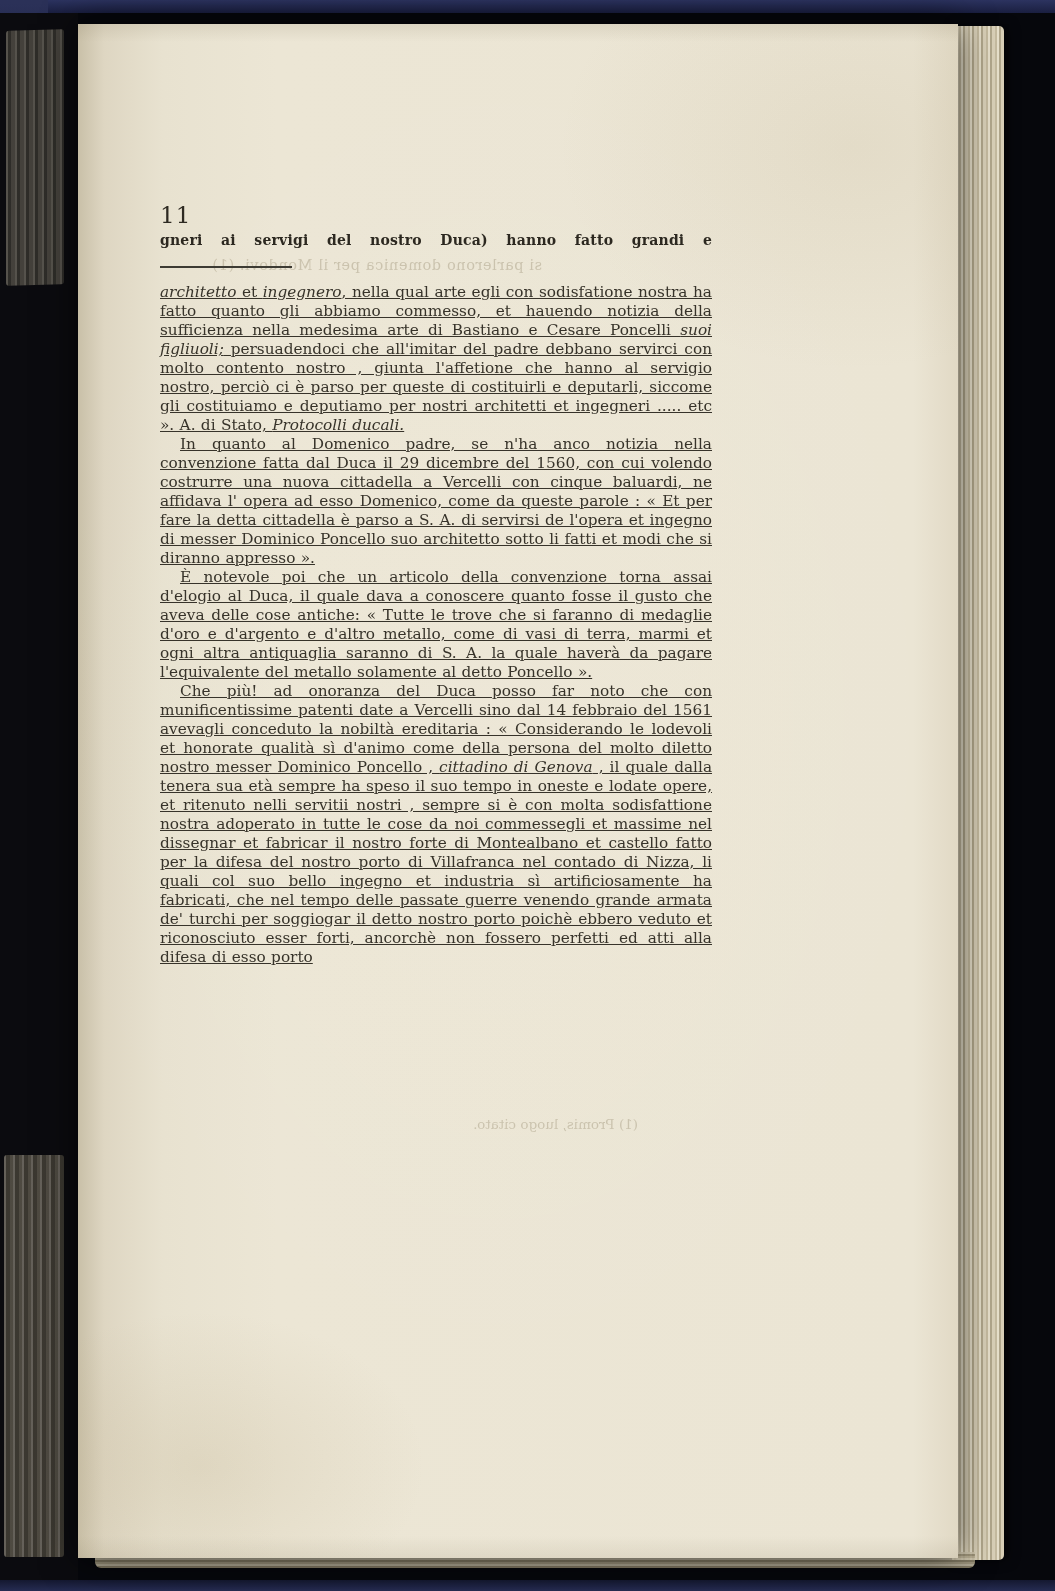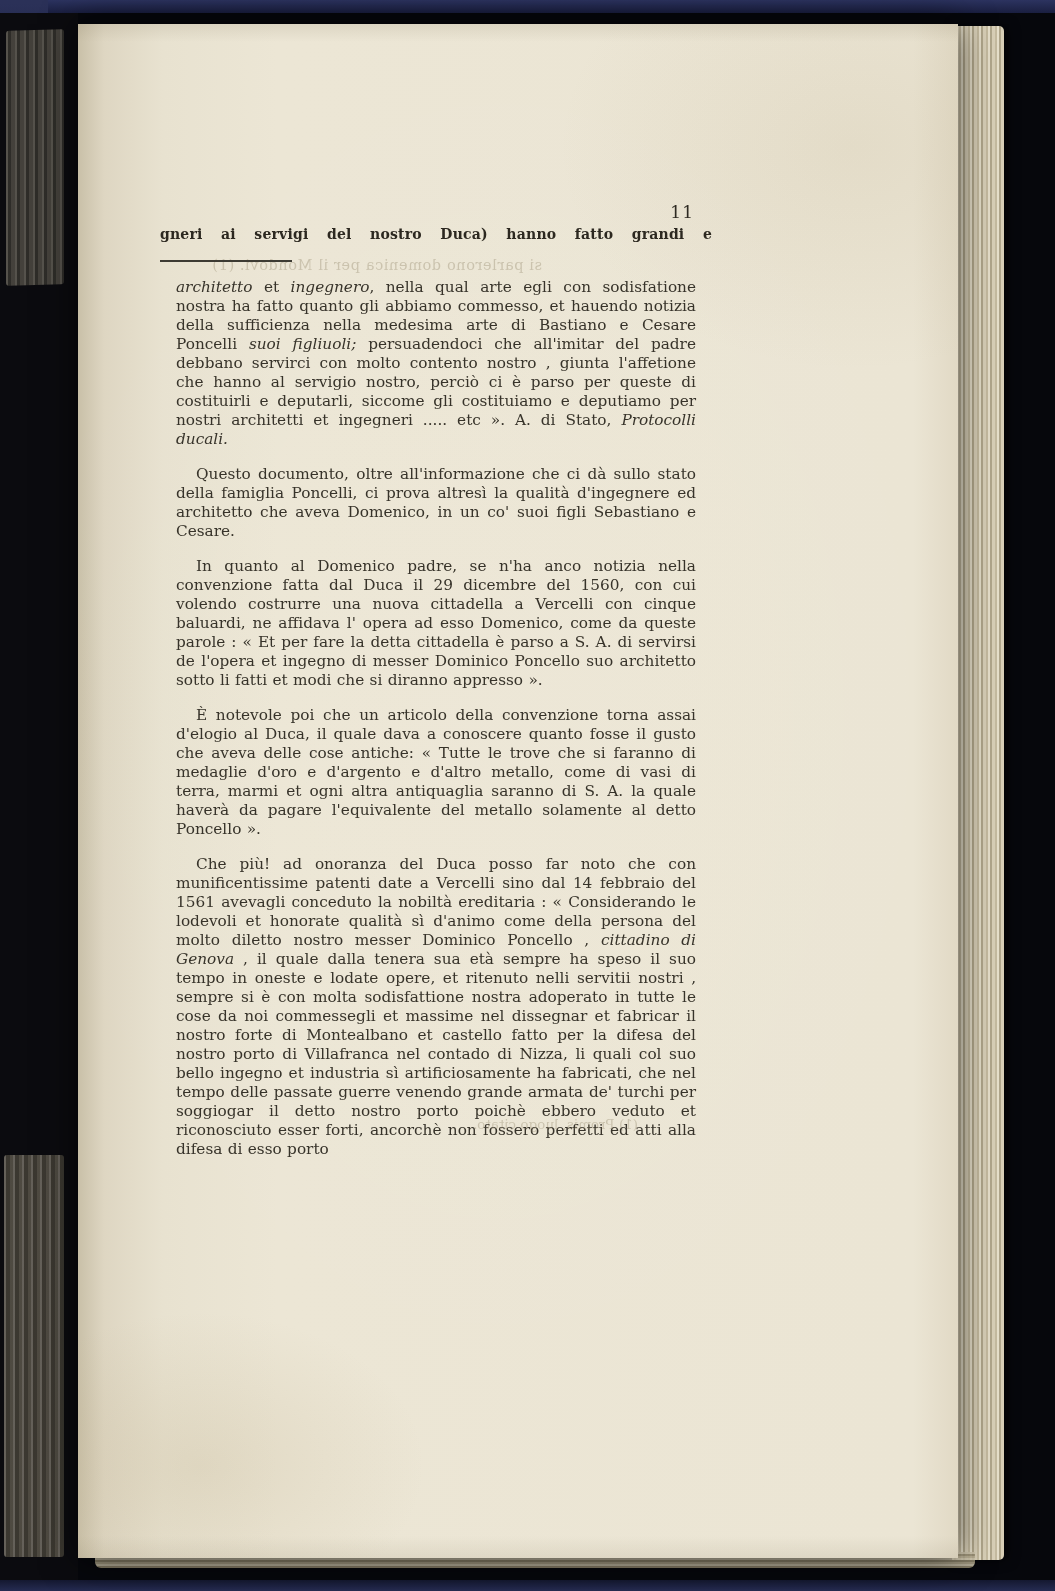--- a/index.html
+++ b/index.html
@@ -57,40 +57,40 @@
       radial-gradient(ellipse 420px 320px at 88% 8%, rgba(170,152,112,.12), transparent 70%),
       radial-gradient(ellipse 600px 900px at 48% 45%, rgba(255,255,248,.06), transparent 85%),
       linear-gradient(90deg,#c9c0a8 0px,#ded6c2 26px,#e8e2d0 85px,#ece6d5 200px,#ebe5d4 calc(100% - 45px),#e1d9c5 100%);
     box-shadow: 0 0 34px rgba(0,0,0,.65);
   }
   .text-col {
     position:absolute; left:82px; top:178px; width:552px;
     color:#36322a;
   }
   .page-number {
-    text-align:right; padding-right:18px;
-    font-size:17px; letter-spacing:1px; color:#2e2a22;
+    padding-right:18px;
+    font-size:23px; letter-spacing:1px; color:#2e2a22;
   }
   .header-line {
     margin-top:4px;
     font-size:14px; font-weight:600; color:#2c2820;
     text-align:justify; text-align-last:justify;
     letter-spacing:.2px;
   }
   .fn-rule {
     margin-top:18px; width:132px; height:2px; background:#3d3b33;
   }
   .paras {
     margin-top:15px;
     font-size:15.3px; line-height:19px;
     text-align:justify;
     word-spacing:.5px;
     color:#37332a;
   }
-  .paras p { margin:16px; }
+  .paras p { margin:0;text-decoration:underline; }
   .paras p.indent { text-indent:20px; }
   .paras .it { font-style:italic; }
   .bleed {
     position:absolute;
     color:#8d8164; opacity:.34;
     transform:scaleX(-1);
     filter:blur(.4px);
     white-space:nowrap;
     pointer-events:none;
   }
@@ -113,21 +113,20 @@
 <div class="page-sheet">
 
   <div class="bleed bleed-top">si parlerono domenica per il Mondovi. (1)</div>
 
   <div class="text-col">
     <div class="page-number">11</div>
     <div class="header-line">gneri ai servigi del nostro Duca) hanno fatto grandi e</div>
     <div class="fn-rule"></div>
     <div class="paras">
         <p class=""><span class="it">architetto</span><span> et </span><span class="it">ingegnero</span><span>, nella qual arte egli con sodisfatione nostra ha fatto quanto gli abbiamo commesso, et hauendo notizia della sufficienza nella medesima arte di Bastiano e Cesare Poncelli </span><span class="it">suoi figliuoli;</span><span> persuadendoci che all'imitar del padre debbano servirci con molto contento nostro , giunta l'affetione che hanno al servigio nostro, perciò ci è parso per queste di costituirli e deputarli, siccome gli costituiamo e deputiamo per nostri architetti et ingegneri ..... etc ». A. di Stato, </span><span class="it">Protocolli ducali.</span></p>
-        <p class="indent"><span>Questo documento, oltre all'informazione che ci dà sullo stato della famiglia Poncelli, ci prova altresì la qualità d'ingegnere ed architetto che aveva Domenico, in un co' suoi figli Sebastiano e Cesare.</span></p>
         <p class="indent"><span>In quanto al Domenico padre, se n'ha anco notizia nella convenzione fatta dal Duca il 29 dicembre del 1560, con cui volendo costrurre una nuova cittadella a Vercelli con cinque baluardi, ne affidava l' opera ad esso Domenico, come da queste parole : « Et per fare la detta cittadella è parso a S. A. di servirsi de l'opera et ingegno di messer Dominico Poncello suo architetto sotto li fatti et modi che si diranno appresso ».</span></p>
         <p class="indent"><span>È notevole poi che un articolo della convenzione torna assai d'elogio al Duca, il quale dava a conoscere quanto fosse il gusto che aveva delle cose antiche: « Tutte le trove che si faranno di medaglie d'oro e d'argento e d'altro metallo, come di vasi di terra, marmi et ogni altra antiquaglia saranno di S. A. la quale haverà da pagare l'equivalente del metallo solamente al detto Poncello ».</span></p>
         <p class="indent"><span>Che più! ad onoranza del Duca posso far noto che con munificentissime patenti date a Vercelli sino dal 14 febbraio del 1561 avevagli conceduto la nobiltà ereditaria : « Considerando le lodevoli et honorate qualità sì d'animo come della persona del molto diletto nostro messer Dominico Poncello , </span><span class="it">cittadino di Genova</span><span> , il quale dalla tenera sua età sempre ha speso il suo tempo in oneste e lodate opere, et ritenuto nelli servitii nostri , sempre si è con molta sodisfattione nostra adoperato in tutte le cose da noi commessegli et massime nel dissegnar et fabricar il nostro forte di Montealbano et castello fatto per la difesa del nostro porto di Villafranca nel contado di Nizza, li quali col suo bello ingegno et industria sì artificiosamente ha fabricati, che nel tempo delle passate guerre venendo grande armata de' turchi per soggiogar il detto nostro porto poichè ebbero veduto et riconosciuto esser forti, ancorchè non fossero perfetti ed atti alla difesa di esso porto</span></p>
       </div>
   </div>
 
   <div class="bleed bleed-bottom">(1) Promis, luogo citato.</div>
 
 </div>
 

